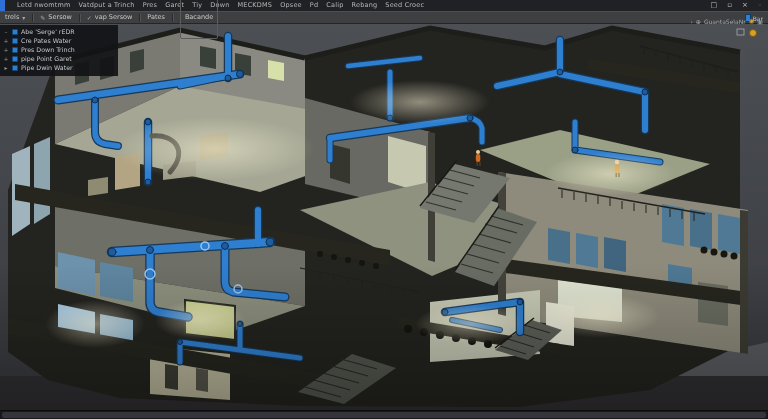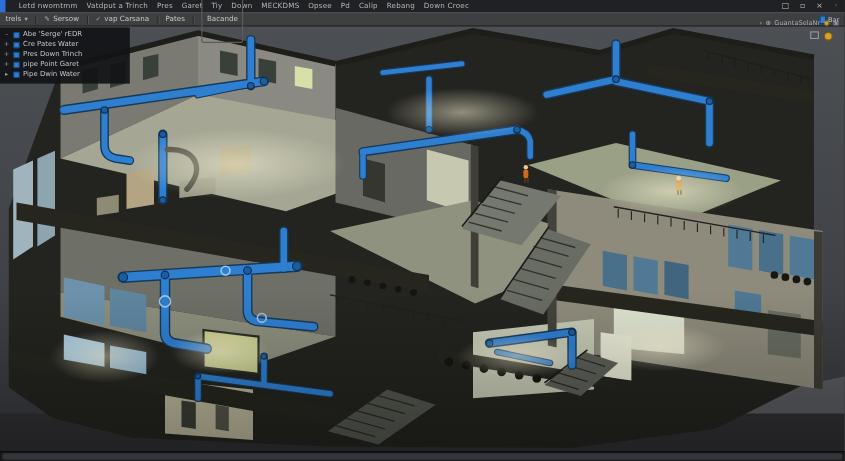--- a/index.html
+++ b/index.html
@@ -55,21 +55,21 @@
     <span class="menu-item">Vatdput a Trinch</span>
     <span class="menu-item">Pres</span>
     <span class="menu-item">Garet</span>
     <span class="menu-item">Tiy</span>
     <span class="menu-item">Down</span>
     <span class="menu-item">MECKDMS</span>
     <span class="menu-item">Opsee</span>
     <span class="menu-item">Pd</span>
     <span class="menu-item">Calip</span>
     <span class="menu-item">Rebang</span>
-    <span class="menu-item">Down Croec</span>
+    <span class="menu-item">Seed Croec</span>
     <div class="win-controls">
       <span class="wc">□</span>
       <span class="wc">▫</span>
       <span class="wc">×</span>
       <span class="wc dim">◦</span>
     </div>
   </div>
 
   <div class="toolbar">
     <span class="tbtn">
@@ -77,21 +77,21 @@
       <span class="glyph">▾</span>
     </span>
     <span class="sep"></span>
     <span class="tbtn">
       <span class="glyph">✎</span>
       <span>Sersow</span>
     </span>
     <span class="sep"></span>
     <span class="tbtn">
       <span class="glyph">✓</span>
-      <span>vap Carsana</span>
+      <span>vap Sersow</span>
     </span>
     <span class="sep"></span>
     <span class="tbtn">
       <span>Pates</span>
     </span>
     <span class="sep"></span>
     <span class="tbtn bracket">
       <span>Bacande</span>
     </span>
     <span class="bar-item">

